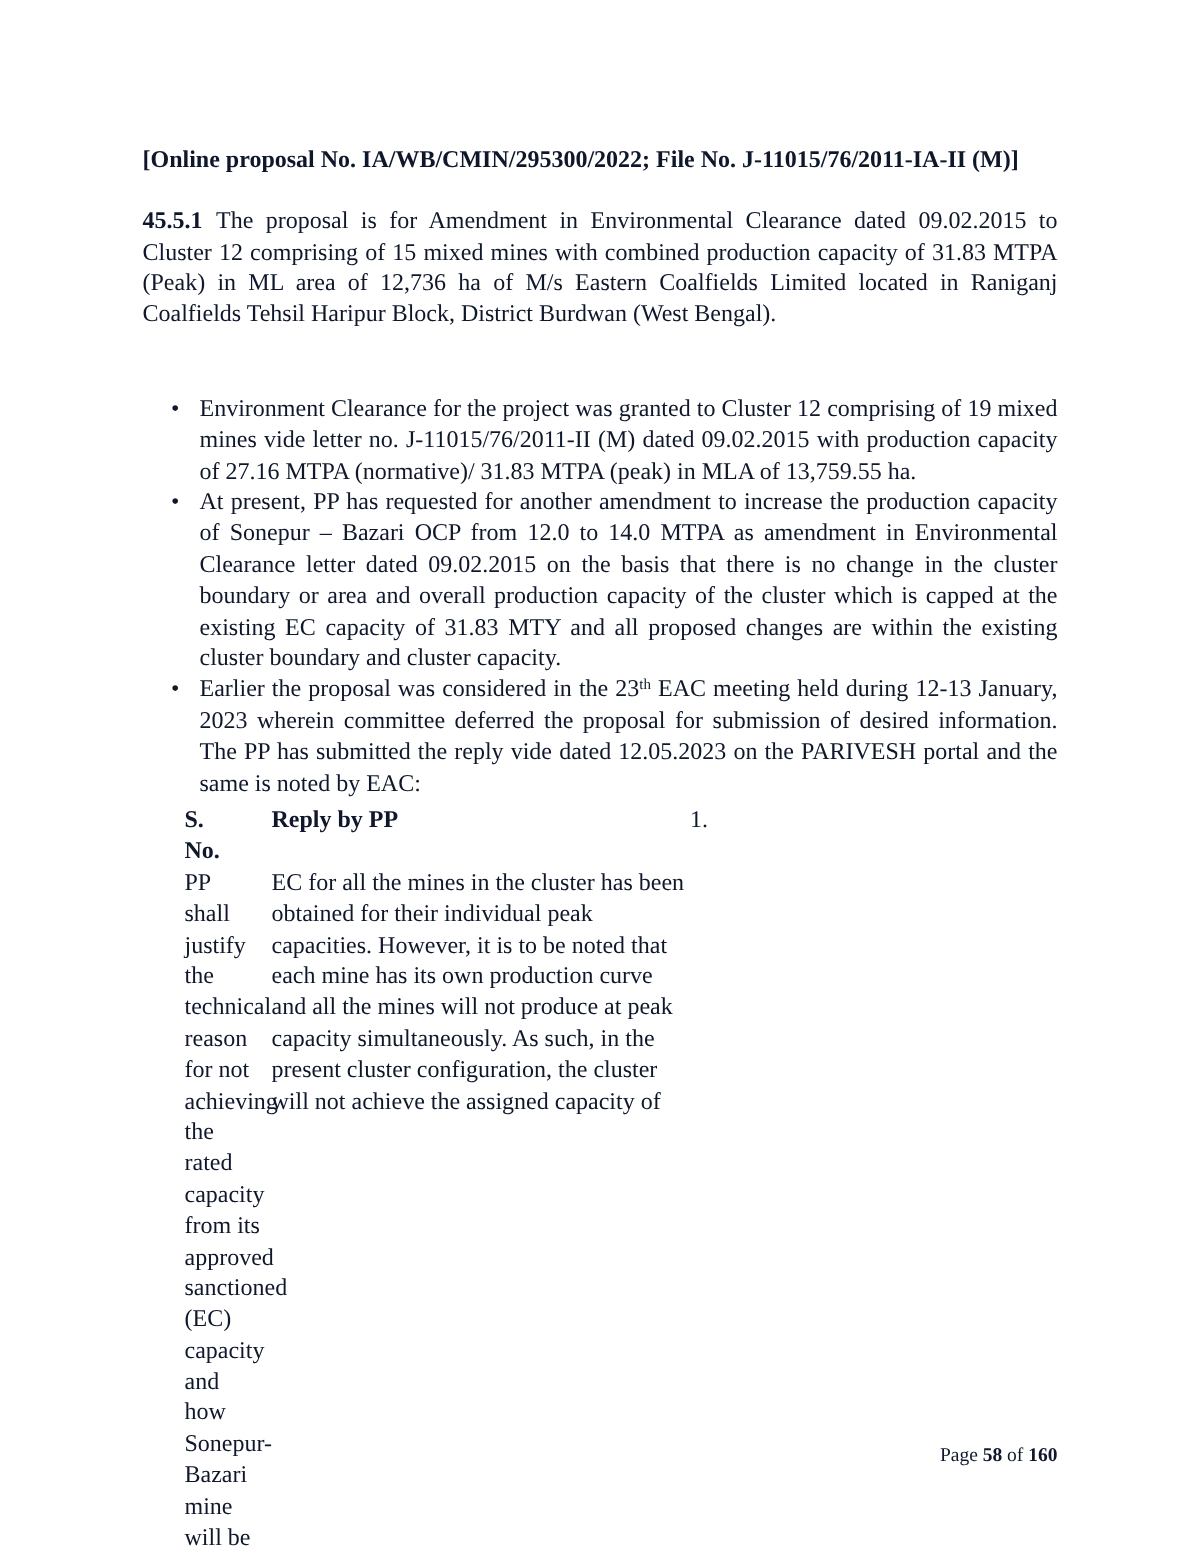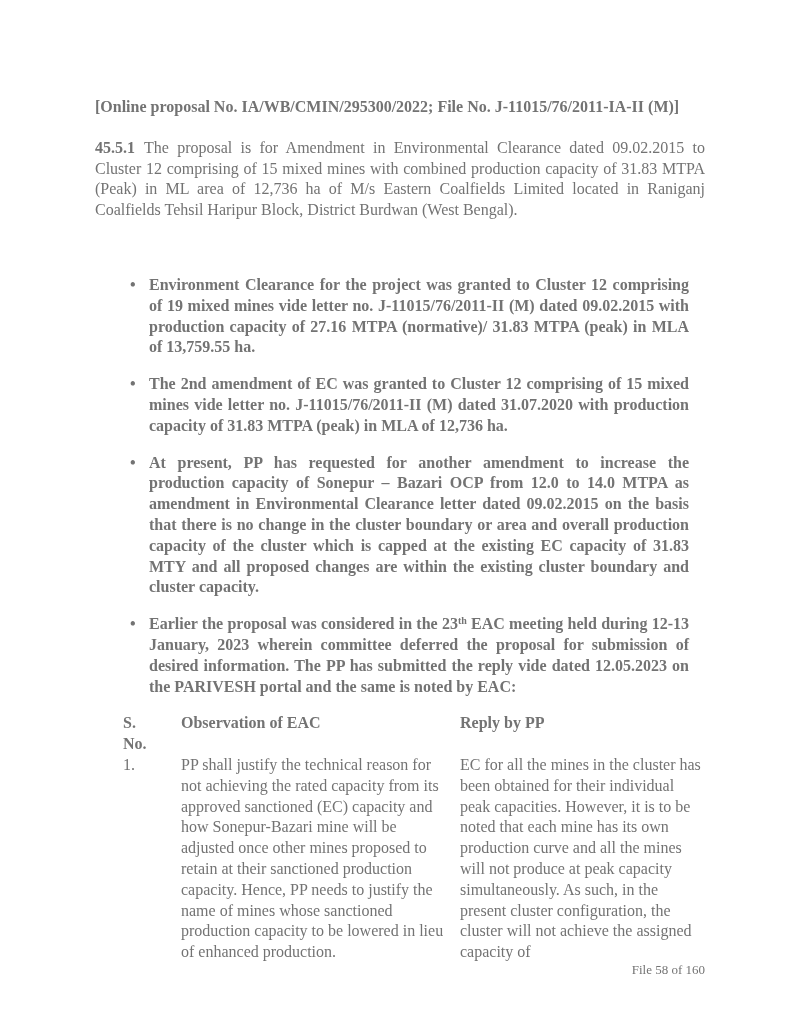--- a/index.html
+++ b/index.html
@@ -2,80 +2,78 @@
 <html><head>
 <meta charset="utf-8">
 <title>EAC Minutes Page</title>
 <style>
   html,body{margin:0;padding:0;background:#ffffff;}
   .page{
     position:relative;
     width:800px;height:1035px;
     background:#ffffff;
     font-family:"Liberation Serif",serif;
-    font-size:16px;line-height:20.8px;color:#737373;
+    font-size:16px;line-height:20.8px;color:#0f172a;
     overflow:hidden;
   }
   .content{position:absolute;left:95px;top:97px;width:610px;}
   .doc-header{font-weight:700;margin:0 0 20px 0;}
   .sec{margin:0;text-align:justify;}
   .sec .num{font-weight:700;margin-right:9px;}
-  .sec-1{margin-bottom:54px;}
+  .sec-1{margin-bottom:42px;}
   .bullets{list-style:none;margin:7px 0 0 0;padding:0;}
-  .bullets li{position:relative;padding-left:38px;text-align:justify;margin:16px;font-weight:bold;}
+  .bullets li{position:relative;padding-left:38px;text-align:justify;margin:0;}
   .bullets li::before{content:"\2022";position:absolute;left:19px;top:0;}
   sup{font-size:10px;line-height:0;position:relative;top:-5px;vertical-align:baseline;}
   .qa-table{
     display:grid;
     grid-template-columns:58px 279px 245px;
     margin:4px 0 0 0;
     padding-left:28px;
   }
   .qa-table .cell{margin:0;}
   .qa-table .obs{padding-right:7px;}
   .qa-table .hdr{font-weight:700;}
   .footer-left{
     position:absolute;left:95px;top:963px;
     font-style:italic;font-size:12px;line-height:15px;
   }
   .footer-left sup{font-size:7.5px;top:-3px;}
   .footer-right{
     position:absolute;right:95px;top:962px;
     font-size:13px;line-height:16px;
   }
-  .footer-right b{font-weight:400;}
+  .footer-right b{font-weight:700;}
 </style>
 </head>
 <body>
 
 <div class="page">
   <div class="content">
 
     <p class="doc-header">[Online proposal No. IA/WB/CMIN/295300/2022; File No. J-11015/76/2011-IA-II (M)]</p>
 
     <p class="sec sec-1"><span class="num">45.5.1</span><span>The proposal is for Amendment in Environmental Clearance dated 09.02.2015 to Cluster 12 comprising of 15 mixed mines with combined production capacity of 31.83 MTPA (Peak) in ML area of 12,736 ha of M/s Eastern Coalfields Limited located in Raniganj Coalfields Tehsil Haripur Block, District Burdwan (West Bengal).</span></p>
 
 
     <ul class="bullets">
       <li><span>Environment Clearance for the project was granted to Cluster 12 comprising of 19 mixed mines vide letter no. J-11015/76/2011-II (M) dated 09.02.2015 with production capacity of 27.16 MTPA (normative)/ 31.83 MTPA (peak) in MLA of 13,759.55 ha.</span><sup></sup><span></span></li>
-      <li><span>The 2nd amendment of EC was granted to Cluster 12 comprising of 15 mixed mines vide letter no. J-11015/76/2011-II (M) dated 31.07.2020 with production capacity of 31.83 MTPA (peak) in MLA of 12,736 ha.</span><sup></sup><span></span></li>
       <li><span>At present, PP has requested for another amendment to increase the production capacity of Sonepur – Bazari OCP from 12.0 to 14.0 MTPA as amendment in Environmental Clearance letter dated 09.02.2015 on the basis that there is no change in the cluster boundary or area and overall production capacity of the cluster which is capped at the existing EC capacity of 31.83 MTY and all proposed changes are within the existing cluster boundary and cluster capacity.</span><sup></sup><span></span></li>
       <li><span>Earlier the proposal was considered in the 23</span><sup>th</sup><span> EAC meeting held during 12-13 January, 2023 wherein committee deferred the proposal for submission of desired information. The PP has submitted the reply vide dated 12.05.2023 on the PARIVESH portal and the same is noted by EAC:</span></li>
     </ul>
 
     <div class="qa-table">
       <div class="cell hdr">
         <div>S.</div>
         <div>No.</div>
       </div>
-      <div class="cell hdr obs">Observation of EAC</div>
       <div class="cell hdr">Reply by PP</div>
 
       <div class="cell">1.</div>
       <div class="cell obs">PP shall justify the technical reason for not achieving the rated capacity from its approved sanctioned (EC) capacity and how Sonepur-Bazari mine will be adjusted once other mines proposed to retain at their sanctioned production capacity. Hence, PP needs to justify the name of mines whose sanctioned production capacity to be lowered in lieu of enhanced production.</div>
       <div class="cell">EC for all the mines in the cluster has been obtained for their individual peak capacities. However, it is to be noted that each mine has its own production curve and all the mines will not produce at peak capacity simultaneously. As such, in the present cluster configuration, the cluster will not achieve the assigned capacity of</div>
     </div>
 
   </div>
 
 
-  <div class="footer-right"><span>File</span> <b>58</b> <span>of</span> <b>160</b></div>
+  <div class="footer-right"><span>Page</span> <b>58</b> <span>of</span> <b>160</b></div>
 </div>
 
 </body></html>

